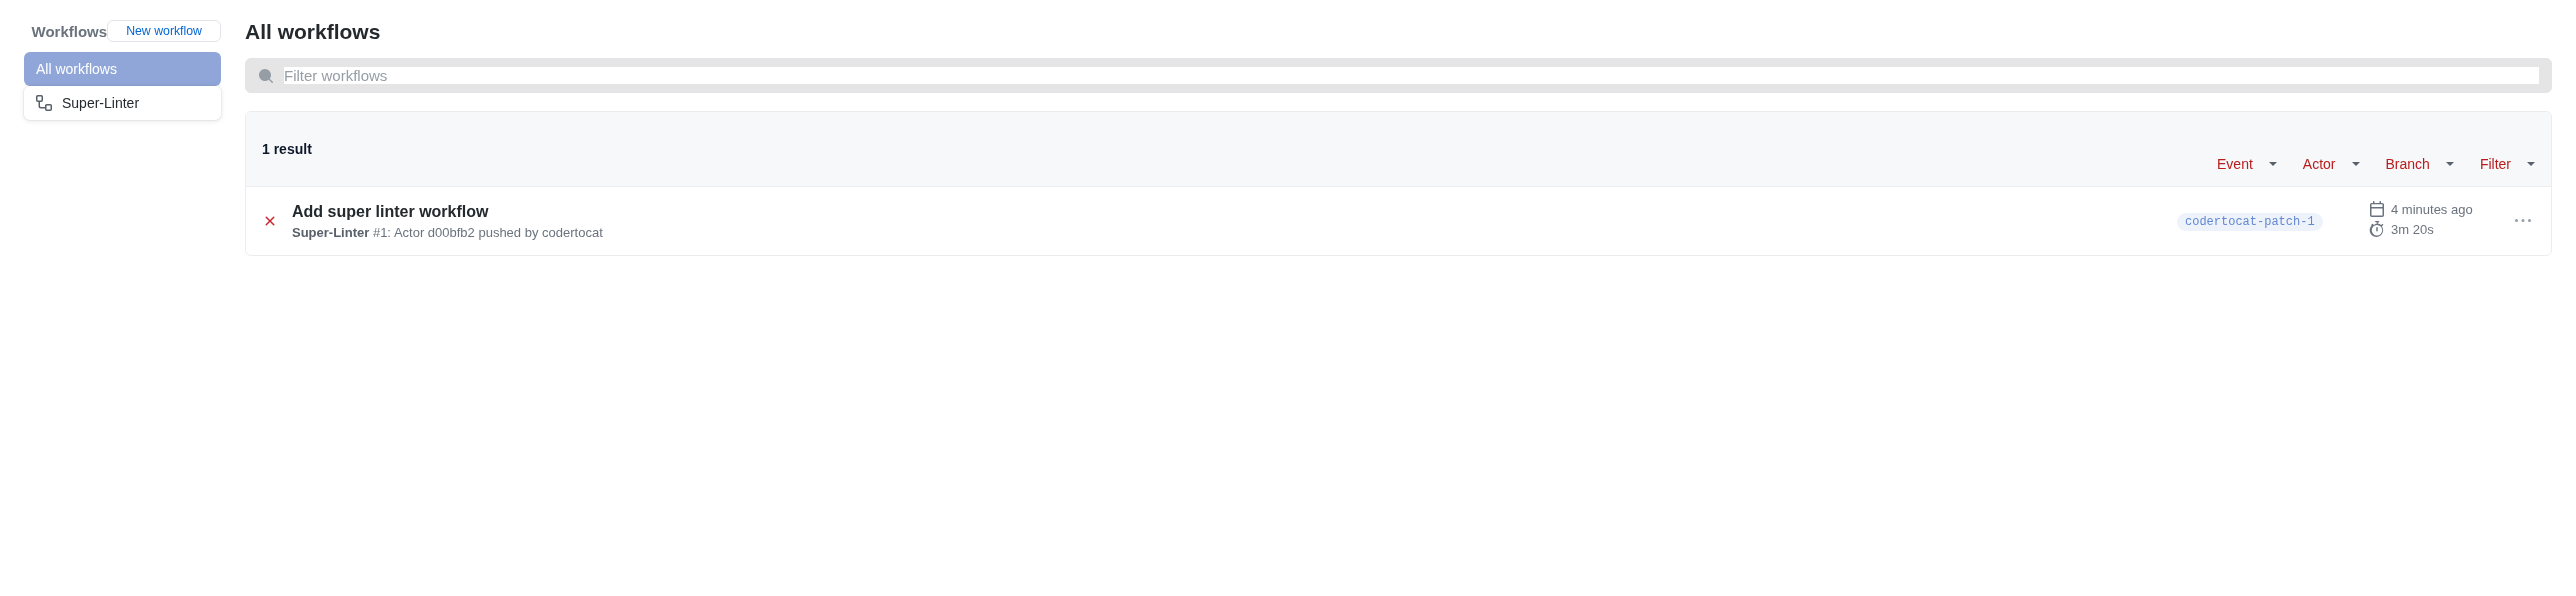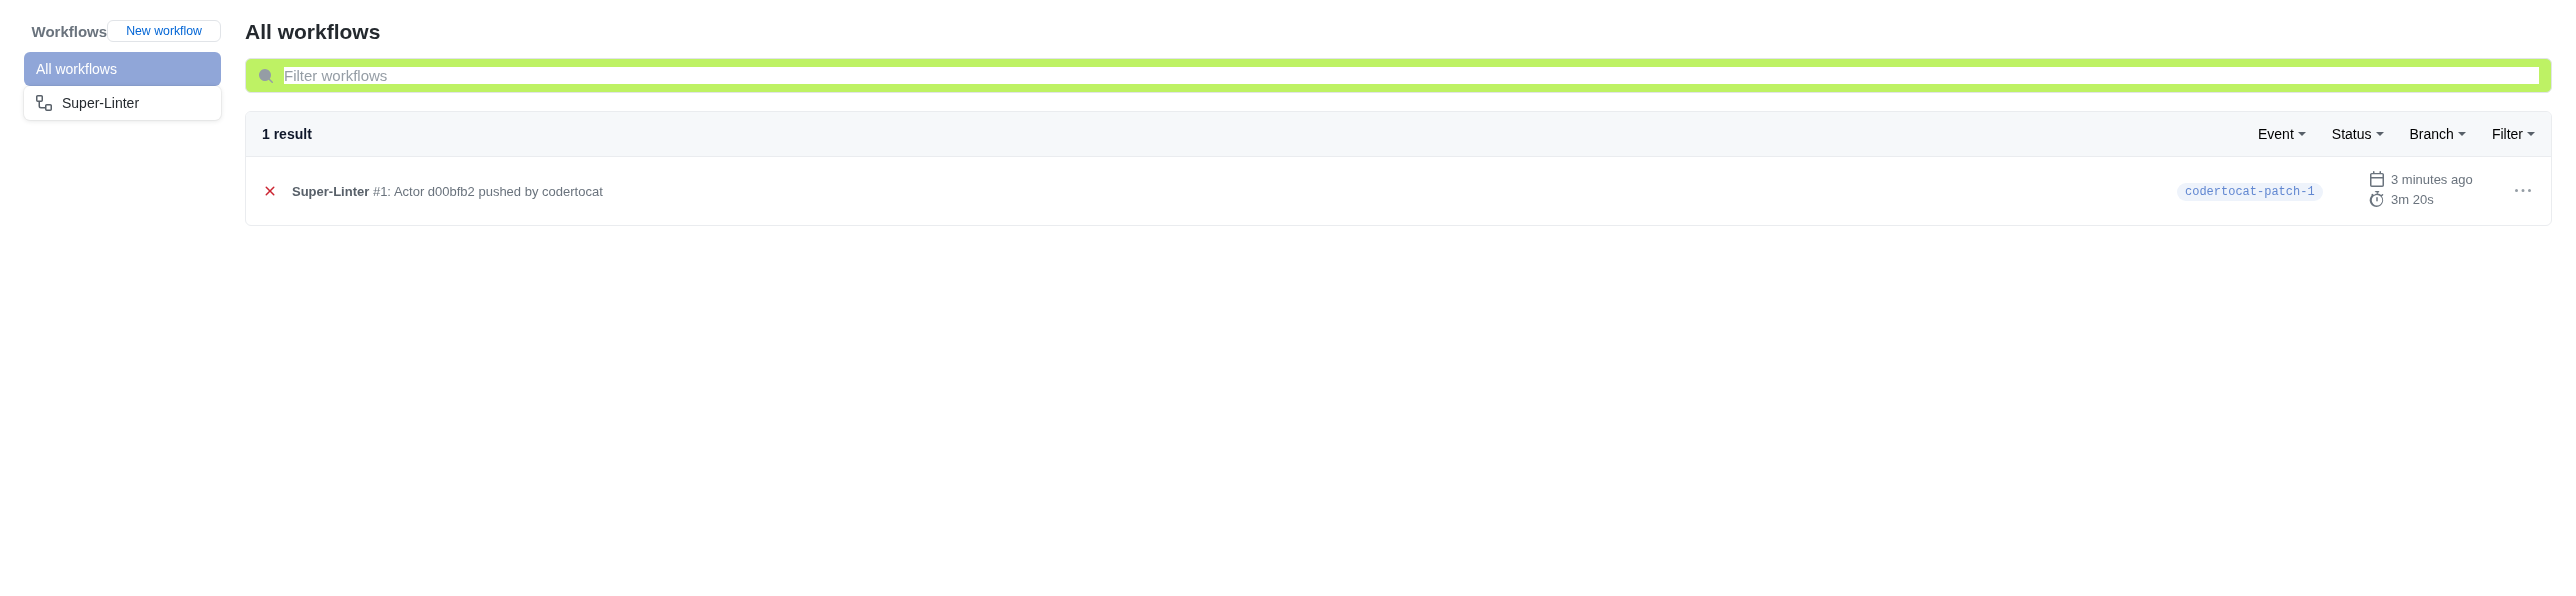--- a/index.html
+++ b/index.html
@@ -75,21 +75,21 @@
       margin-bottom: 14px;
     }
     .filter-box {
       display: flex;
       align-items: center;
       border: 1px solid #e1e4e8;
       border-radius: 6px;
       padding: 8px 12px;
       gap: 10px;
       margin-bottom: 18px;
-      background: #bef264;
+      background: #e5e5e5;
     }
     .filter-box svg {
       fill: #959da5;
       display: block;
     }
     .filter-input {
       border: none;
       outline: none;
       font-size: 15px;
       font-family: inherit;
@@ -117,24 +117,25 @@
       font-weight: 600;
       color: #0f172a;
     }
     .filter-group {
       display: flex;
       gap: 26px;
     }
     .filter-dd {
       display: flex;
       align-items: center;
-      gap: 4px;
+      gap: 16px;
       font-size: 14px;
-      color: #000000;
+      color: #b91c1c;
       cursor: pointer;
+      margin-top: 30px;
     }
     .caret-down {
       width: 0; height: 0;
       border-left: 4px solid transparent;
       border-right: 4px solid transparent;
       border-top: 4px solid #586069;
     }
     .run-row {
       display: flex;
       align-items: center;
@@ -242,54 +243,55 @@
 
     <div class="results-box">
       <div class="results-header">
         <span class="result-count">1 result</span>
         <div class="filter-group">
           <div class="filter-dd">
             <span>Event</span>
             <span class="caret-down"></span>
           </div>
           <div class="filter-dd">
-            <span>Status</span>
+            <span>Actor</span>
             <span class="caret-down"></span>
           </div>
           <div class="filter-dd">
             <span>Branch</span>
             <span class="caret-down"></span>
           </div>
           <div class="filter-dd">
             <span>Filter</span>
             <span class="caret-down"></span>
           </div>
         </div>
       </div>
 
       <div class="run-row">
         <span class="run-status">
           <svg width="16" height="16" viewBox="0 0 16 16">
               <path fill="#cb2431" d="M3.72 3.72a.75.75 0 011.06 0L8 6.94l3.22-3.22a.75.75 0 111.06 1.06L9.06 8l3.22 3.22a.75.75 0 11-1.06 1.06L8 9.06l-3.22 3.22a.75.75 0 01-1.06-1.06L6.94 8 3.72 4.78a.75.75 0 010-1.06z"></path>
             </svg>
         </span>
         <div class="run-main">
+          <div class="run-title">Add super linter workflow</div>
           <div class="run-sub"><span class="wf-name">Super-Linter</span><span> #1: Actor d00bfb2 pushed by codertocat</span></div>
         </div>
         <div class="branch-cell">
           <span class="branch-label">codertocat-patch-1</span>
         </div>
         <div class="time-cell">
           <div class="time-line">
             <span>
               <svg width="16" height="16" viewBox="0 0 16 16">
                   <path d="M4.75 0a.75.75 0 01.75.75V2h5V.75a.75.75 0 011.5 0V2h1.25c.966 0 1.75.784 1.75 1.75v10.5A1.75 1.75 0 0113.25 16H2.75A1.75 1.75 0 011 14.25V3.75C1 2.784 1.784 2 2.75 2H4V.75A.75.75 0 014.75 0zM2.5 7.5v6.75c0 .138.112.25.25.25h10.5a.25.25 0 00.25-.25V7.5h-11zm11-4a.25.25 0 00-.25-.25H2.75a.25.25 0 00-.25.25V6h11V3.5z"></path>
                 </svg>
             </span>
-            <span>3 minutes ago</span>
+            <span>4 minutes ago</span>
           </div>
           <div class="time-line">
             <span>
               <svg width="16" height="16" viewBox="0 0 16 16">
                   <path d="M5.75.75A.75.75 0 016.5 0h3a.75.75 0 010 1.5h-.75v1l-.001.041a6.718 6.718 0 013.464 1.435l.007-.006.75-.75a.75.75 0 111.06 1.06l-.75.75-.6.007a6.75 6.75 0 11-10.548 0L2.72 4.03a.75.75 0 011.06-1.06l.75.75.7.006a6.718 6.718 0 013.464-1.435L8 2.5v-1h-.75a.75.75 0 01-.75-.75zM8 14.5A5.25 5.25 0 108 4a5.25 5.25 0 000 10.5zm.75-7.75a.75.75 0 00-1.5 0v3a.75.75 0 001.5 0v-3z"></path>
                 </svg>
             </span>
             <span>3m 20s</span>
           </div>
         </div>

